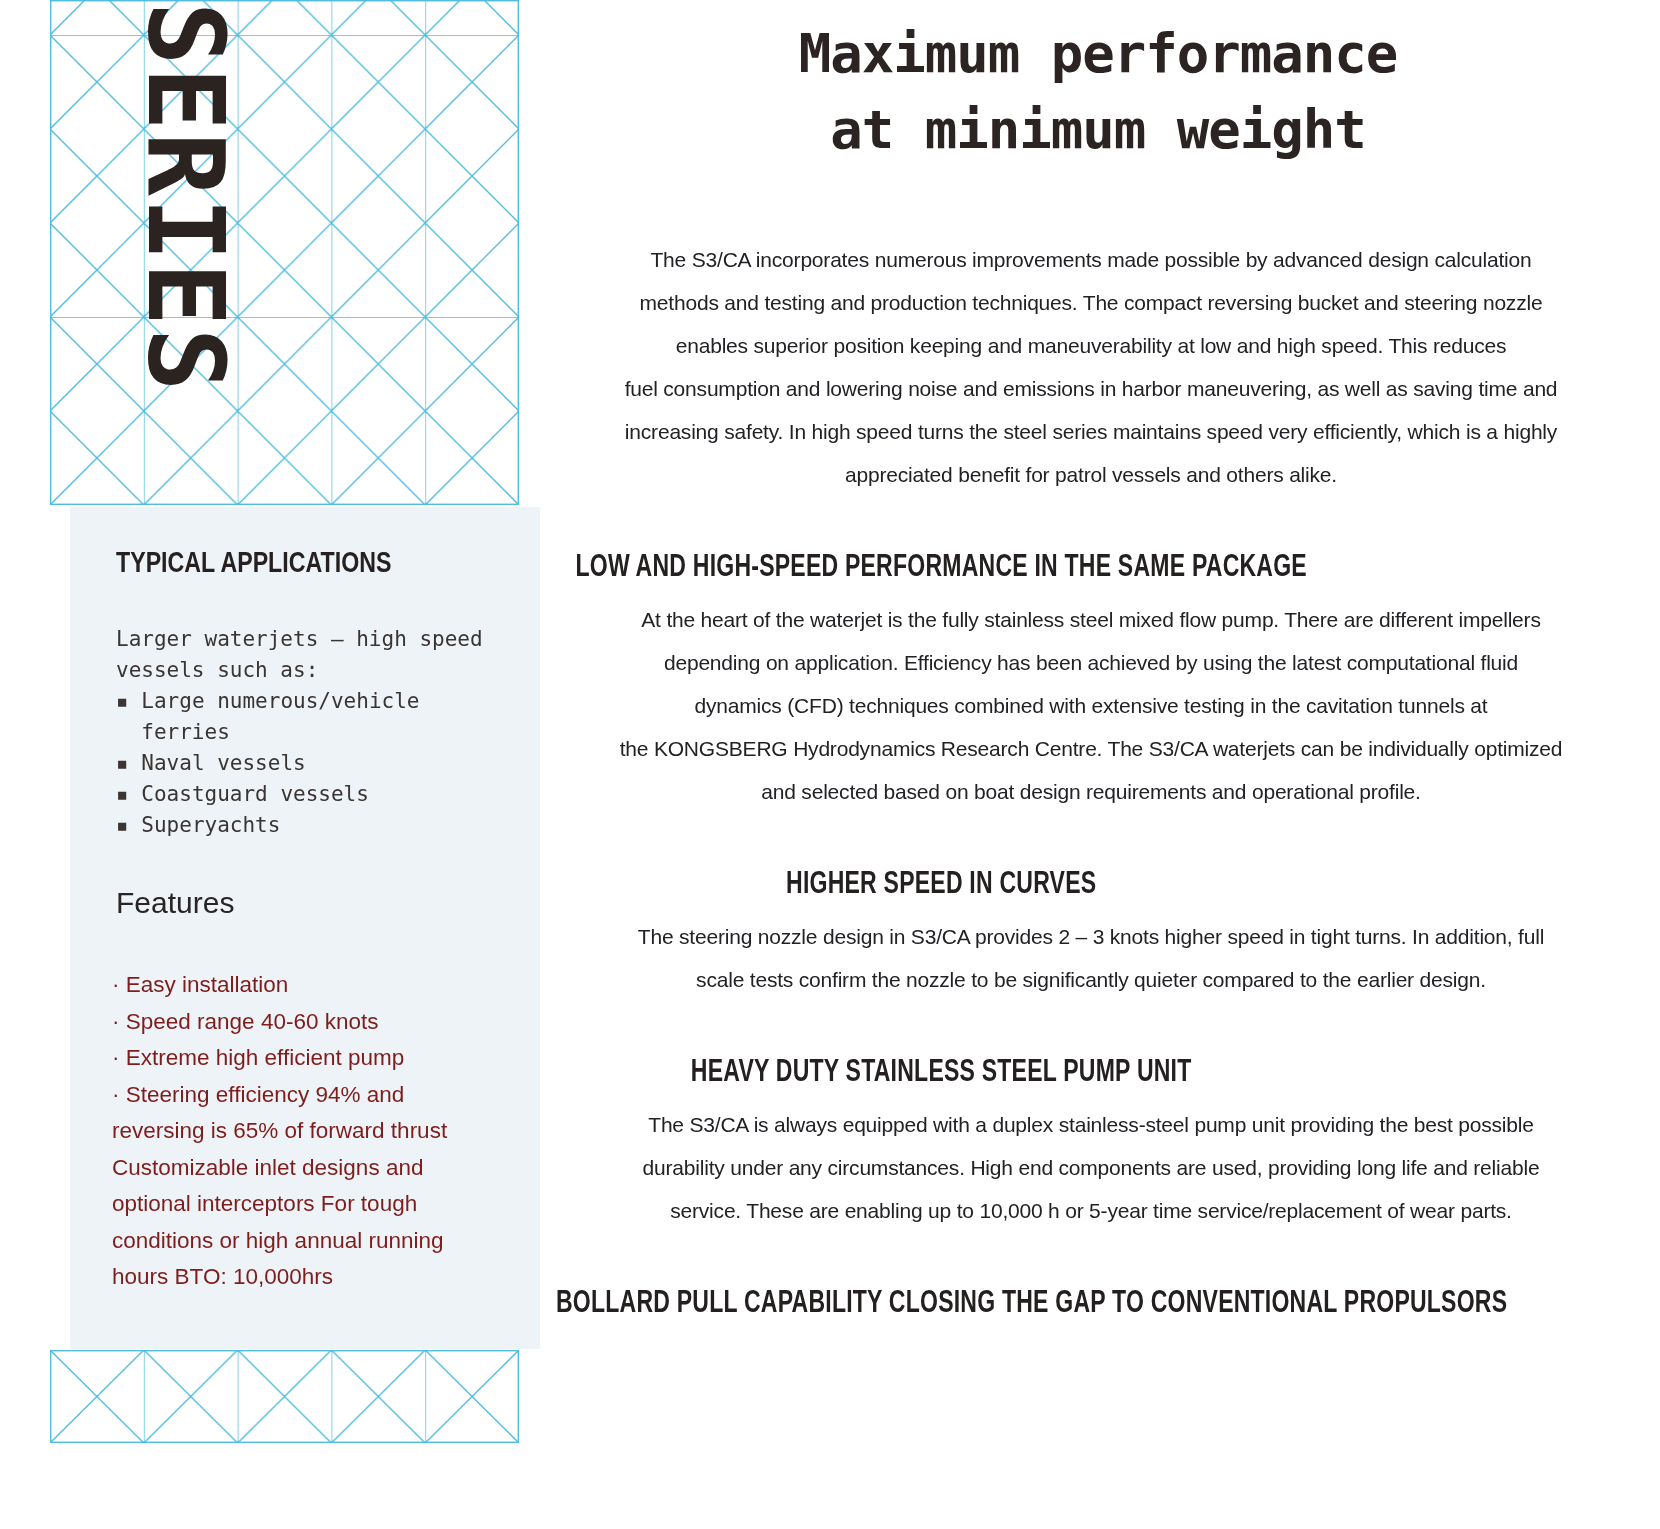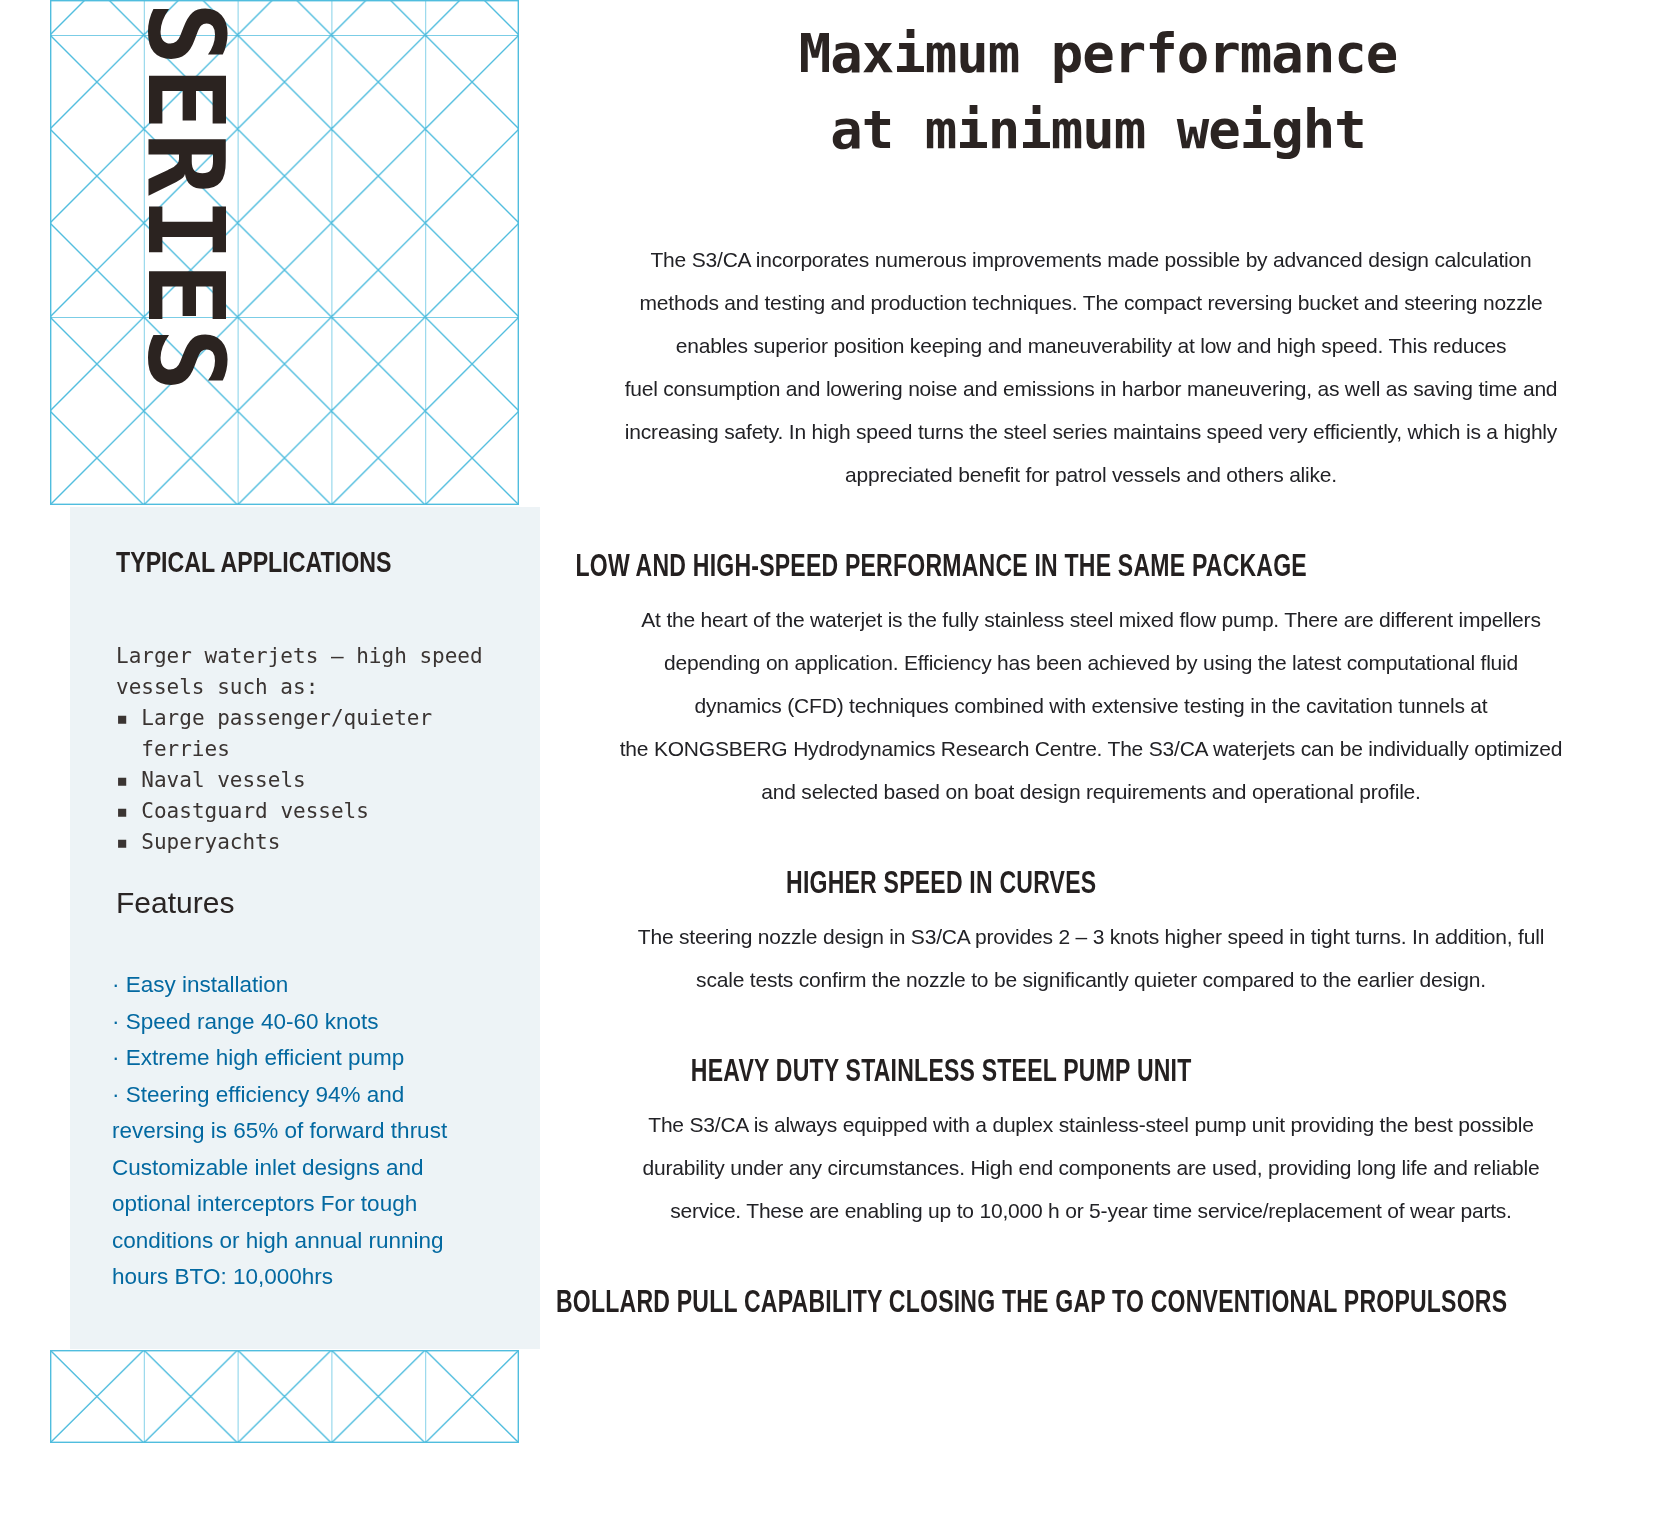--- a/index.html
+++ b/index.html
@@ -12,29 +12,29 @@
 
   .series{position:absolute;left:237px;top:2px;transform:rotate(90deg);transform-origin:0 0;
           font-family:"DejaVu Sans Mono",monospace;font-weight:700;font-size:105px;line-height:105px;
           letter-spacing:2px;color:#2b2320;white-space:pre;}
 
   .sidebar-panel{position:absolute;left:50px;top:507px;width:470px;height:842px;background:#edf3f6;margin-left:20px;}
 
   .apps-title{position:absolute;left:46px;top:38px;font-size:29px;line-height:35px;font-weight:700;
               color:#262120;transform:scaleX(0.8);transform-origin:0 0;white-space:pre;letter-spacing:0;}
 
-  .apps-block{position:absolute;left:46px;top:134px;width:400px;
+  .apps-block{position:absolute;left:46px;top:117px;width:400px;
               font-family:"DejaVu Sans Mono",monospace;font-size:21px;line-height:31px;color:#3a3432;}
   .apps-intro{white-space:pre-line;}
   .app-item{padding-left:2ch;text-indent:-2ch;white-space:pre-line;}
 
   .features-title{position:absolute;left:46px;top:378px;font-size:30px;line-height:36px;
                   font-weight:400;color:#2a2524;}
   .features-list{position:absolute;left:42px;top:460px;width:390px;
-                 font-size:22.5px;line-height:36.5px;color:#0369a1;}
+                 font-size:22.5px;line-height:36.5px;color:#7f1d1d;}
   .feature-item{white-space:pre-line;}
 
   
   .main{position:absolute;left:556px;top:0;width:1070px;text-align:center;}
   .page-title{margin:16px 0 0 14px;font-family:"DejaVu Sans Mono",monospace;font-weight:700;
               font-size:54px;line-height:76px;letter-spacing:-1px;color:#2b2422;white-space:pre;}
   .body-p{margin:12px;white-space:pre;font-size:21px;line-height:43px;letter-spacing:-0.2px;
           color:#222226;}
   .intro-p{margin-top:70px;}
   .sec-heading{margin:50px 0 14px 0;font-size:32px;line-height:38px;font-weight:700;color:#242020;
@@ -56,21 +56,21 @@
   </svg>
 
   <div class="series">SERIES</div>
 
   <div class="sidebar-panel">
     <div class="apps-title">TYPICAL APPLICATIONS</div>
 
     <div class="apps-block">
       <div class="apps-intro">Larger waterjets – high speed
 vessels such as:</div>
-      <div class="app-item"><span>▪</span> <span>Large passenger/quieter
+      <div class="app-item"><span>▪</span> <span>Large numerous/vehicle
 ferries</span></div>
       <div class="app-item"><span>▪</span> <span>Naval vessels</span></div>
       <div class="app-item"><span>▪</span> <span>Coastguard vessels</span></div>
       <div class="app-item"><span>▪</span> <span>Superyachts</span></div>
     </div>
 
     <div class="features-title">Features</div>
 
     <div class="features-list">
       <div class="feature-item"><span>·</span> <span>Easy installation</span></div>

